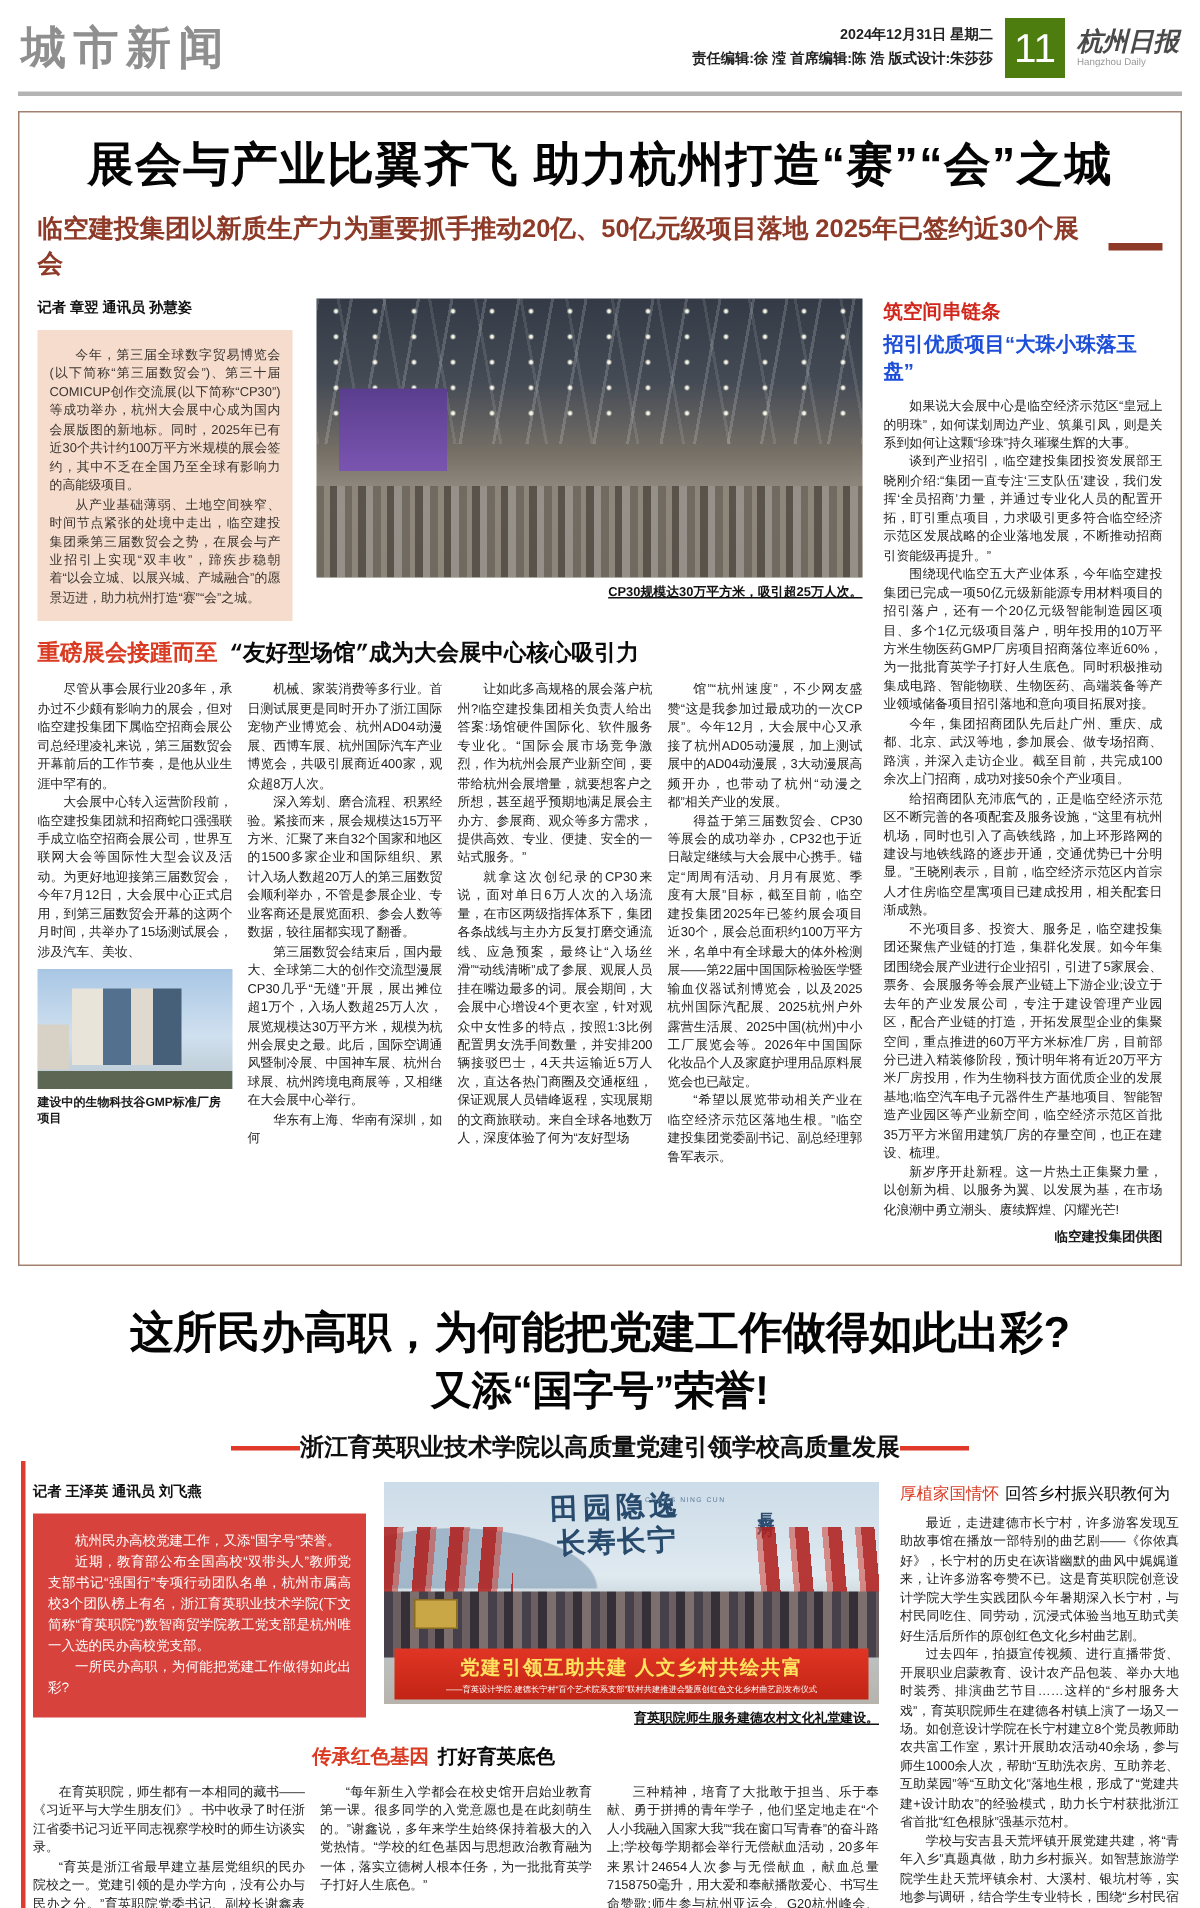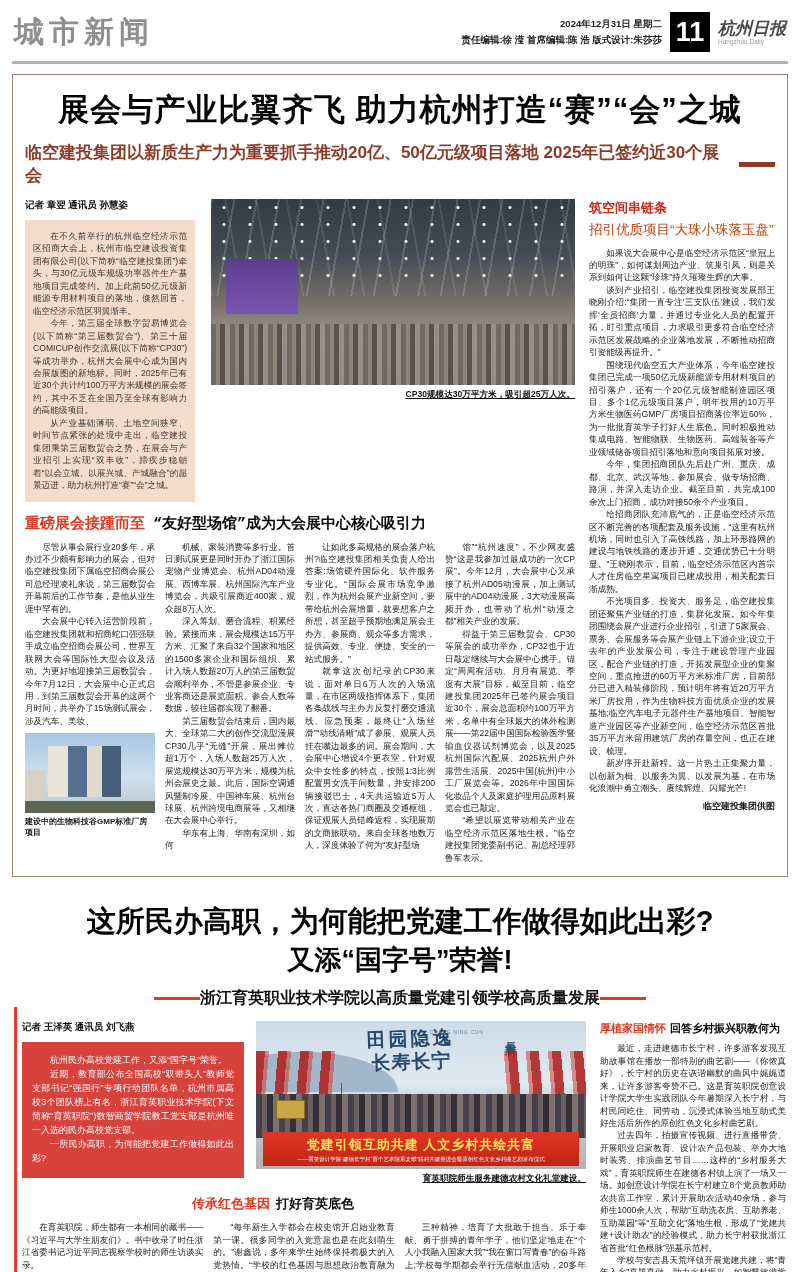--- a/index.html
+++ b/index.html
@@ -5,21 +5,21 @@
   * { margin:0; padding:0; box-sizing:border-box; }
   html,body { background:#ffffff; }
   body { width:800px; font-family:"Liberation Sans","DejaVu Sans",sans-serif; color:#1a1a1a; }
   .sheet { padding:8px 12px 16px; }
 
   
   .masthead { display:flex; justify-content:space-between; align-items:flex-start; padding:4px 2px 8px; border-bottom:3px solid #b3b3b3; }
   .m-section { font-size:30px; font-weight:700; color:#8f8f8f; letter-spacing:5px; }
   .m-right { display:flex; gap:8px; align-items:center; }
   .m-meta { text-align:right; font-size:9.5px; font-weight:700; line-height:1.7; color:#222; }
-  .m-pagebox { width:40px; height:40px; background:#000000; color:#fff; font-size:27px; font-weight:700; display:flex; align-items:center; justify-content:center; }
+  .m-pagebox { width:40px; height:40px; background:#4d7c0f; color:#fff; font-size:27px; font-weight:400; display:flex; align-items:center; justify-content:center; }
   .m-logo { line-height:1.1; }
   .m-logo .cn { font-family:"DejaVu Serif",serif; font-style:italic; font-weight:700; font-size:17px; color:#4a4a4a; }
   .m-logo .en { font-size:6.5px; color:#999; }
 
   
   p.t { font-size:8.6px; line-height:1.45; text-align:justify; text-indent:2em; color:#222; }
   .byline { font-size:9.5px; font-weight:700; margin-bottom:8px; color:#111; }
   .photocap { font-size:8.6px; font-weight:700; text-align:right; margin-top:4px; color:#111;text-decoration:underline; }
 
   
@@ -50,21 +50,21 @@
   .sechead .k { color:#d93b23; margin-right:8px; }
   .cols4 { display:flex; gap:10px; }
   .cols4 .c { flex:1 1 0; min-width:0; }
   .photo2 { height:80px; margin-top:6px; position:relative; overflow:hidden; background:linear-gradient(180deg,#a8c6e4 0%,#cfe0ef 55%,#b9c7ce 100%); }
   .photo2 .bld { position:absolute; left:18%; top:16%; width:56%; height:64%;
      background:linear-gradient(90deg,#e9e4da 0 28%,#53718e 28% 54%,#dfd9cf 54% 74%,#47607a 74% 100%); }
   .photo2 .bld2 { position:absolute; left:0; top:46%; width:16%; height:38%; background:#d8d2c6; }
   .photo2 .trees { position:absolute; bottom:0; left:0; width:100%; height:15%; background:#5d6652; }
   .p2cap { font-size:8px; font-weight:700; margin-top:3px; }
   .a1-right .kicker { color:#d0261b; font-size:13px; font-weight:900; margin-bottom:4px; }
-  .a1-right .rtitle { font-size:13.5px; font-weight:400; margin-bottom:8px; line-height:1.3; color:#c2410c; }
+  .a1-right .rtitle { font-size:13.5px; font-weight:700; margin-bottom:8px; line-height:1.3; color:#1d4ed8; }
   .credit { font-size:9px; font-weight:700; text-align:right; margin-top:6px; }
 
   
   .article2 { position:relative; margin-top:18px; padding:4px 2px 14px; }
   .a2-frame { position:absolute; left:2px; top:112px; width:466px; bottom:4px; border-left:3px solid #e03c2d; border-bottom:3px solid #e03c2d; pointer-events:none; }
   .a2-h1 { text-align:center; font-weight:900; color:#050505; }
   .a2-h1.l1 { font-size:27px; }
   .a2-h1.l2 { font-size:29px; margin-top:3px; }
   .a2-subhead { display:flex; align-items:center; justify-content:center; margin:10px 0 12px; }
   .a2-subhead .txt { font-size:16px; font-weight:700; color:#101010; }
@@ -88,25 +88,25 @@
      background:repeating-linear-gradient(95deg, rgba(176,32,30,.88) 0 9px, rgba(206,62,50,.55) 9px 13px, transparent 13px 22px); }
   .photo3 .flags-r { position:absolute; right:0; top:20%; height:42%; width:26%;
      background:repeating-linear-gradient(85deg, transparent 0 9px, rgba(206,62,50,.55) 9px 13px, rgba(176,32,30,.88) 13px 22px); }
   .photo3 .people { position:absolute; left:0; right:0; bottom:21%; height:30%;
      background:repeating-linear-gradient(90deg,#46404a 0 6px,#6b5f62 6px 11px,#352f38 11px 17px,#7d6f6e 17px 23px); }
   .photo3 .plaque { position:absolute; left:6%; bottom:34%; width:9%; height:13%; background:#c9a646; border:1px solid #8a6d20; }
   .photo3 .banner { position:absolute; left:2%; right:2%; bottom:2%; background:linear-gradient(180deg,#e03524,#c22415); padding:4px 2px 3px; text-align:center; }
   .photo3 .banner .b1 { color:#ffe25e; font-size:13px; font-weight:900; letter-spacing:1px; }
   .photo3 .banner .b2 { color:#ffffff; font-size:5.5px; margin-top:2px; white-space:nowrap; overflow:hidden; }
   .a2-sechead { font-size:13px; font-weight:900; margin:10px 0 8px; color:#0a0a0a; }
-  .a2-sechead .k { color:#d93b23; margin-right:6px; }
+  .a2-sechead .k { color:#d93b23; margin-right:6px;margin-left:16px; }
   .ind1 { padding-left:170px; }
   .cols3 { display:flex; gap:10px; }
   .cols3 .c { flex:1 1 0; min-width:0; }
-  .a2-rightcol .rhead { font-size:11px; font-weight:700; margin-bottom:6px; white-space:nowrap; color:#0a0a0a; }
+  .a2-rightcol .rhead { font-size:11px; font-weight:400; margin-bottom:6px; white-space:nowrap; color:#0a0a0a; }
   .a2-rightcol .rhead .k { color:#d93b23; margin-right:4px; }
 </style>
 </head>
 <body>
 
 <div class="sheet">
 
   <div class="masthead">
     <div class="m-section">城市新闻</div>
     <div class="m-right">
@@ -128,21 +128,20 @@
       <span class="txt">临空建投集团以新质生产力为重要抓手推动20亿、50亿元级项目落地 2025年已签约近30个展会</span>
       <span class="rule"></span>
     </div>
 
     <div class="a1-body">
       <div class="a1-main">
         <div class="a1-row1">
           <div class="a1-leftcol">
             <div class="byline">记者 章翌 通讯员 孙慧姿</div>
             <div class="leadbox">
-              <p class="t">在不久前举行的杭州临空经济示范区招商大会上，杭州市临空建设投资集团有限公司(以下简称“临空建投集团”)牵头，与30亿元级车规级功率器件生产基地项目完成签约。加上此前50亿元级新能源专用材料项目的落地，倏然回首，临空经济示范区羽翼渐丰。</p>
               <p class="t">今年，第三届全球数字贸易博览会(以下简称“第三届数贸会”)、第三十届COMICUP创作交流展(以下简称“CP30”)等成功举办，杭州大会展中心成为国内会展版图的新地标。同时，2025年已有近30个共计约100万平方米规模的展会签约，其中不乏在全国乃至全球有影响力的高能级项目。</p>
               <p class="t">从产业基础薄弱、土地空间狭窄、时间节点紧张的处境中走出，临空建投集团乘第三届数贸会之势，在展会与产业招引上实现“双丰收”，蹄疾步稳朝着“以会立城、以展兴城、产城融合”的愿景迈进，助力杭州打造“赛”“会”之城。</p>
             </div>
           </div>
           <div class="a1-photowrap">
             <div class="photo1">
               <div class="truss"></div>
               <div class="lights"></div>
               <div class="booth"></div>
               <div class="crowd"></div>

